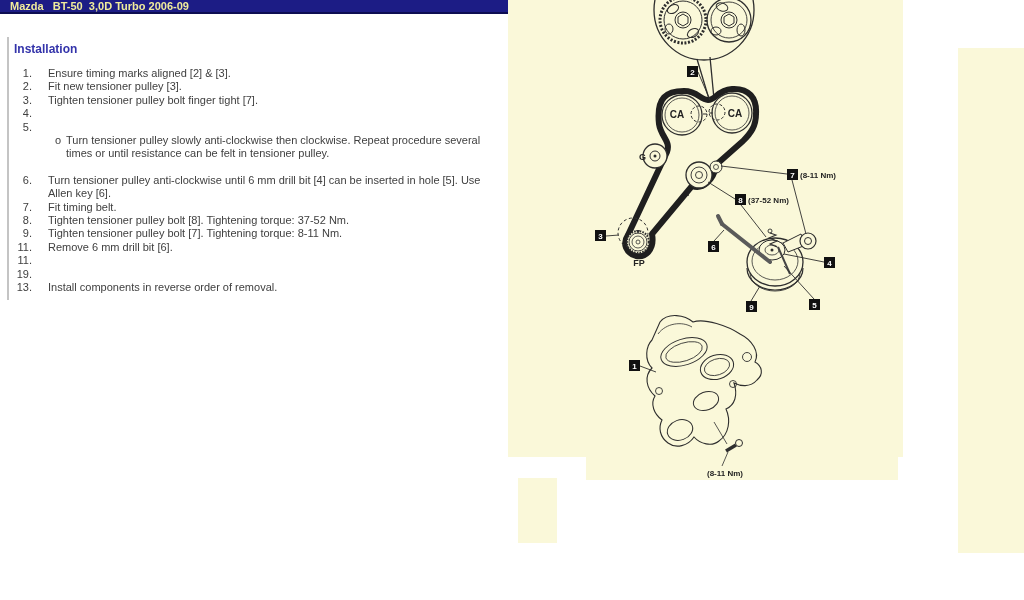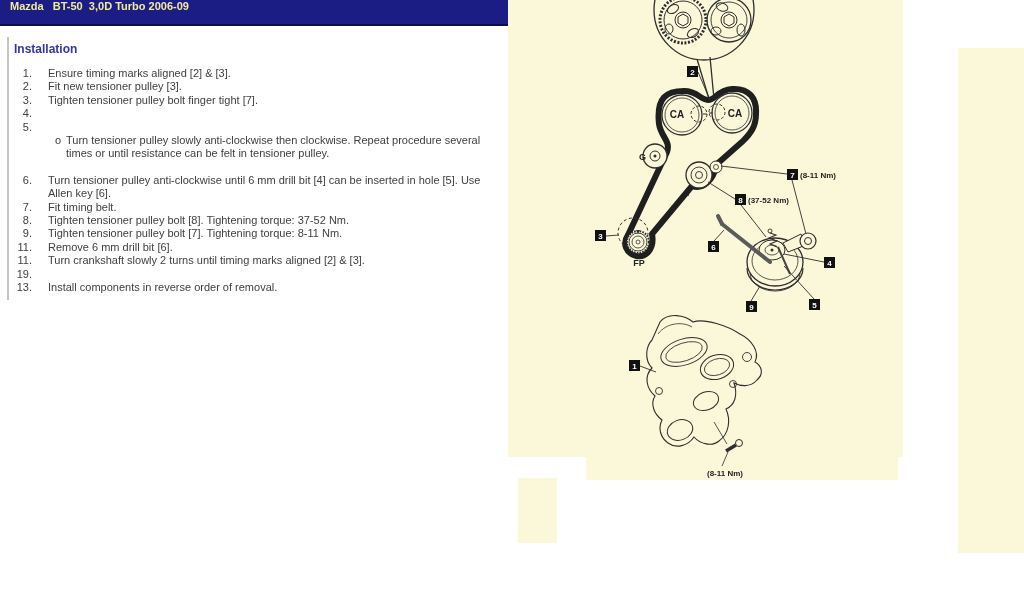--- a/index.html
+++ b/index.html
@@ -5,21 +5,21 @@
   html,body{margin:0;padding:0;}
   body{
     width:1024px;height:600px;
     background:#ffffff;
     position:relative;
     overflow:hidden;
     font-family:"Liberation Sans", sans-serif;
   }
   .header-bar{
     position:absolute;left:0;top:0;
-    width:508px;height:26px;
+    width:508px;height:14px;
     background:#1c1c85;
     border-bottom:2px solid #0d0d52;
     box-sizing:border-box;
   }
   .header-bar .title{
     display:block;
     padding-left:10px;
     font-size:11px;font-weight:bold;
     color:#f0ec9c;
     line-height:13px;
@@ -101,21 +101,20 @@
   <div class="step">
       <span class="num">9.</span>
       <span class="txt">Tighten tensioner pulley bolt [7]. Tightening torque: 8-11 Nm.</span>
     </div>
   <div class="step">
       <span class="num">11.</span>
       <span class="txt">Remove 6 mm drill bit [6].</span>
     </div>
   <div class="step">
       <span class="num">11.</span>
-      <span class="txt">Turn crankshaft slowly 2 turns until timing marks aligned [2] &amp; [3].</span>
     </div>
   <div class="step">
       <span class="num">19.</span>
     </div>
   <div class="step">
       <span class="num">13.</span>
       <span class="txt">Install components in reverse order of removal.</span>
     </div>
 </div>
 

